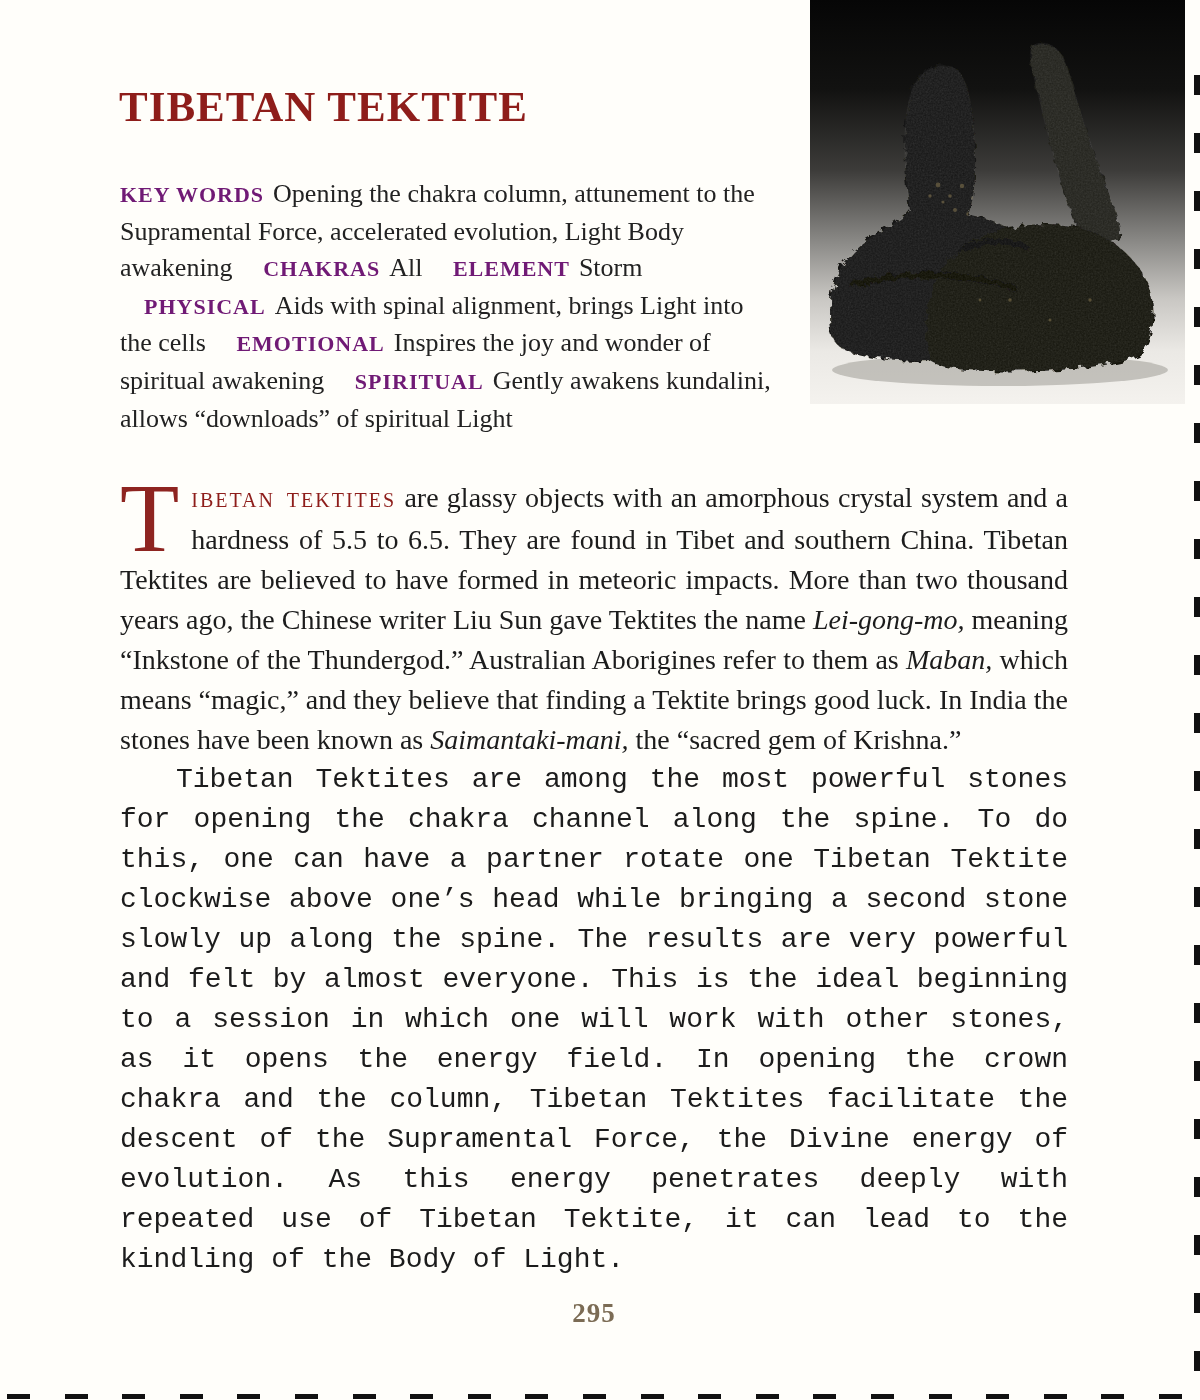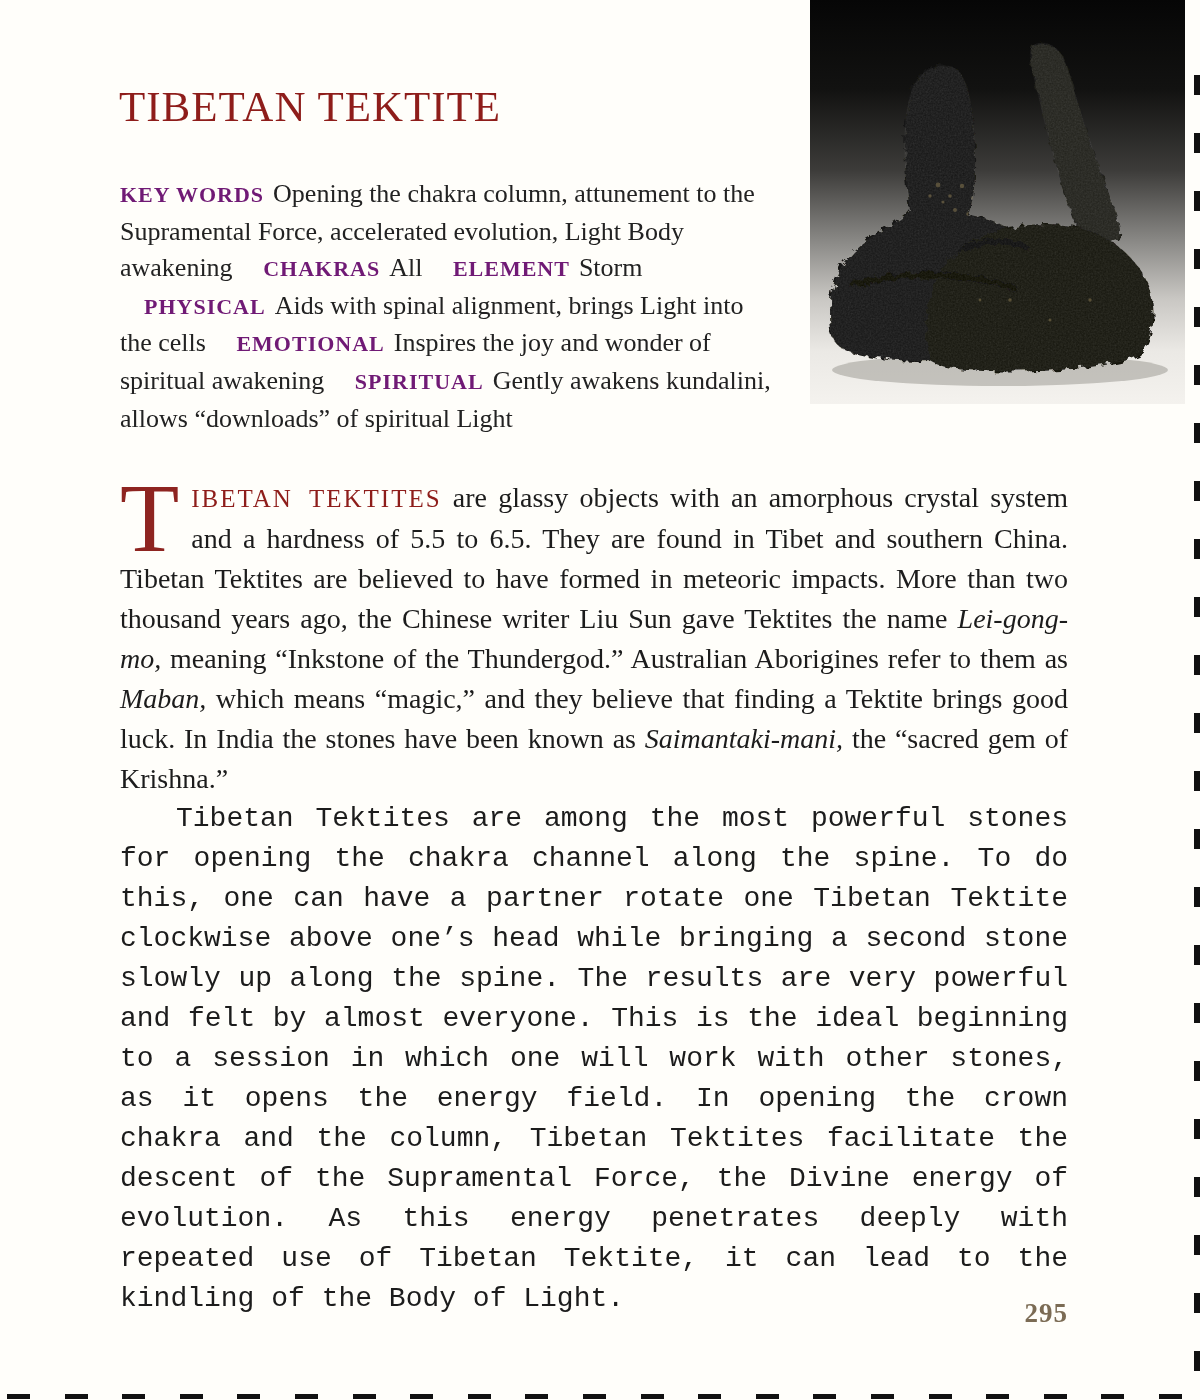--- a/index.html
+++ b/index.html
@@ -6,21 +6,21 @@
   .page {
     position:relative; width:1200px; height:1400px; margin:0 auto;
     background:#fffefa; overflow:hidden;
     font-family:"Liberation Serif","DejaVu Serif",serif;
   }
   .photo {
     position:absolute; left:810px; top:0; width:375px; height:404px;
   }
   .title {
     position:absolute; left:119px; top:82px; margin:0;
-    font-size:43px; font-weight:400; letter-spacing:1px;
+    font-size:43px; font-weight:700; letter-spacing:1px;
     color:#8e1d1a; white-space:nowrap;
   }
   .props {
     position:absolute; left:120px; top:176px; width:656px;
     font-size:26px; line-height:36.6px; color:#222222; text-align:left;
   }
   .plabel {
     font-weight:bold; font-size:22px; letter-spacing:1px;
     color:#701a75; display:inline-block; margin-right:9px;
   }
@@ -29,25 +29,25 @@
     position:absolute; left:120px; top:478px; width:948px;
     font-size:28px; line-height:40px; color:#1c1c1c; text-align:justify;
   }
   .body-text p { margin:0; }
   .body-text p.indent { text-indent:56px;font-family:Liberation Mono, monospace; }
   .dropcap {
     float:left; font-size:97px; line-height:72px; color:#8e2420;
     margin:5px 12px 0 0;
   }
   .lead {
-    color:#8e1d1a; font-size:25px; letter-spacing:2px; word-spacing:4px;
+    color:#8e1d1a; font-size:20px; letter-spacing:2px; word-spacing:4px;
   }
   .pagenum {
     position:absolute; left:120px; top:1298px; width:948px;
-    text-align:right; font-weight:bold; font-size:27px;
+    text-align:center; font-weight:bold; font-size:27px;
     letter-spacing:1px; color:#7b6b54;
   }
   .mark-b { position:absolute; height:5px; width:23px; background:#111; top:1394px; }
   .mark-r { position:absolute; width:6px; height:20px; background:#111; left:1194px; }
 </style>
 </head>
 <body>
 
 <div class="page">
 

